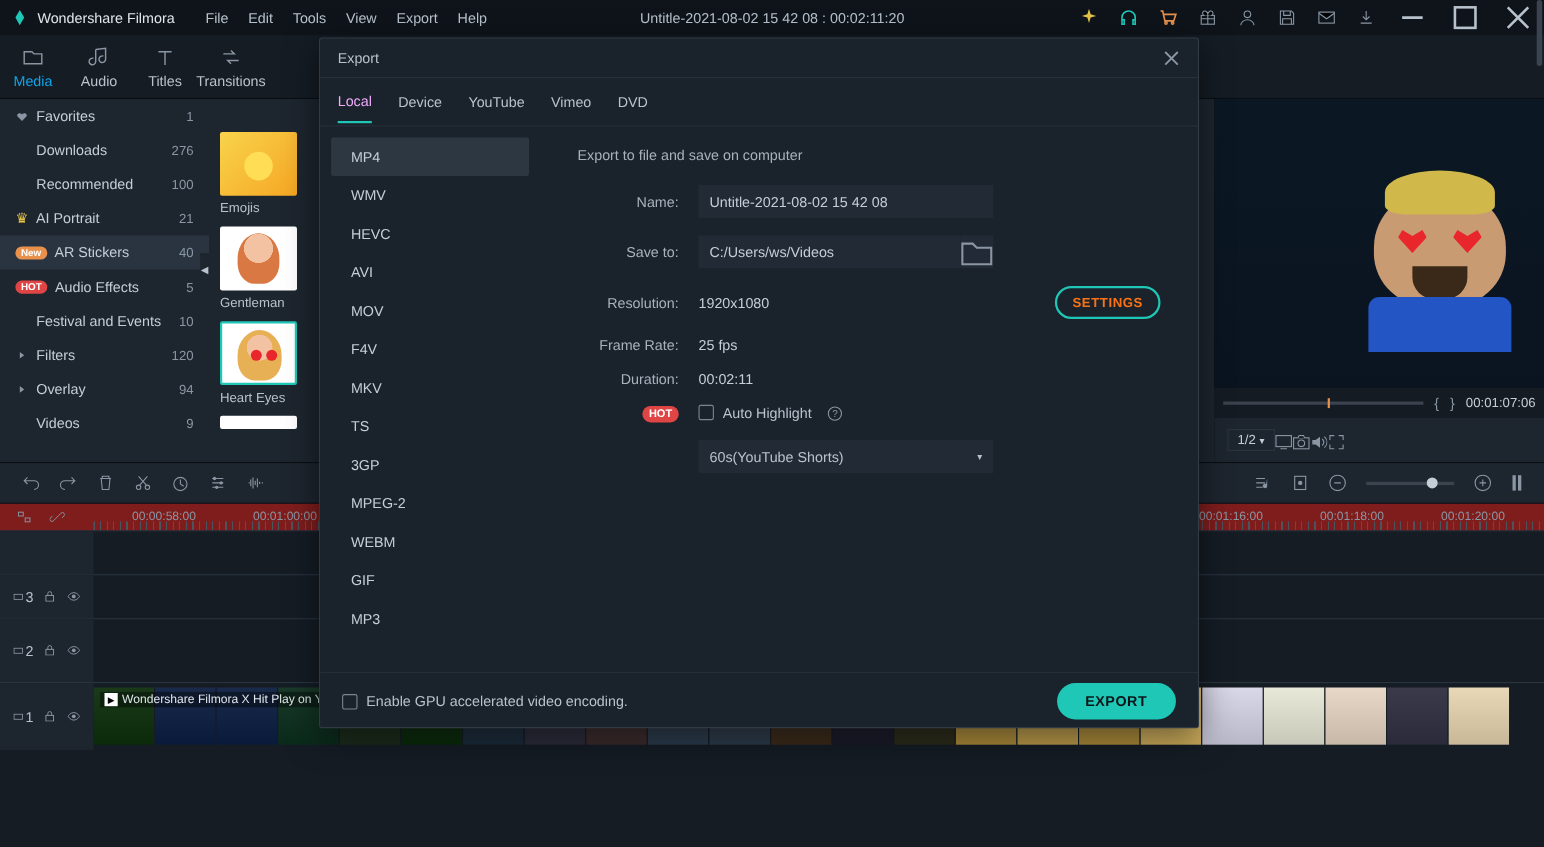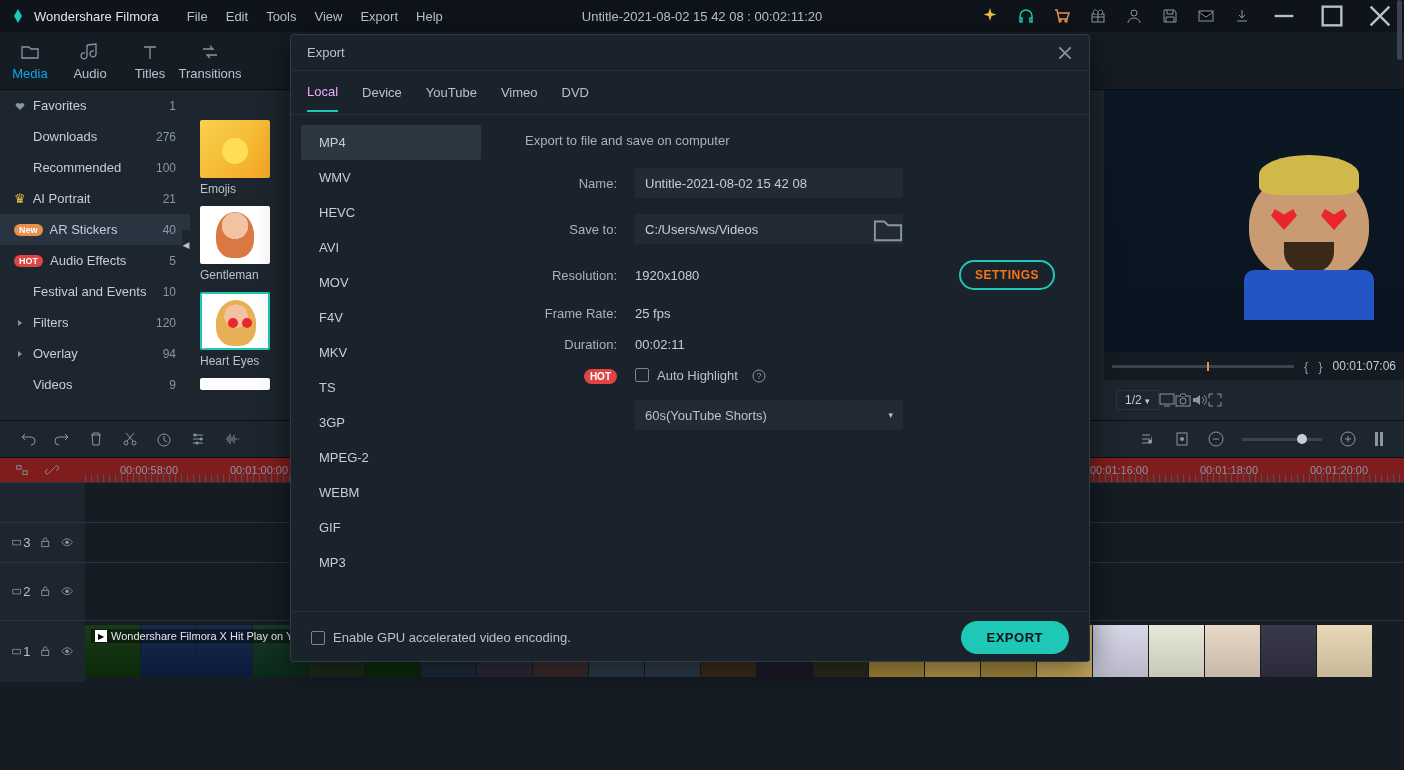--- a/index.html
+++ b/index.html
@@ -336,21 +336,21 @@
     </div>
     <div class="preview-controls">
       <div style="flex:1;height:3px;background:#3a434e;position:relative">
           <div style="position:absolute;top:-3px;left:52%;width:2px;height:9px;background:#e8914c"></div>
         </div>
       <span style="color:#8a96a3">{</span>
       <span style="color:#8a96a3">}</span>
       <span class="timecode">00:01:07:06</span>
     </div>
     <div class="preview-tools">
-      <span style="display:flex;align-items:center">
+      <span style="display:flex;align-items:flex-end">
         <span class="speed-sel"><span>1/2</span> <span style="font-size:9px">▾</span></span>
         <span class="ico">
             <svg viewBox="0 0 16 16">
               <rect x="1" y="2" width="14" height="10" fill="none" stroke="currentColor"></rect>
               <path stroke="currentColor" d="M5 14h6"></path>
             </svg>
           </span>
         <span class="ico">
             <svg viewBox="0 0 16 16">
               <rect x="1" y="4" width="14" height="10" fill="none" stroke="currentColor"></rect>

